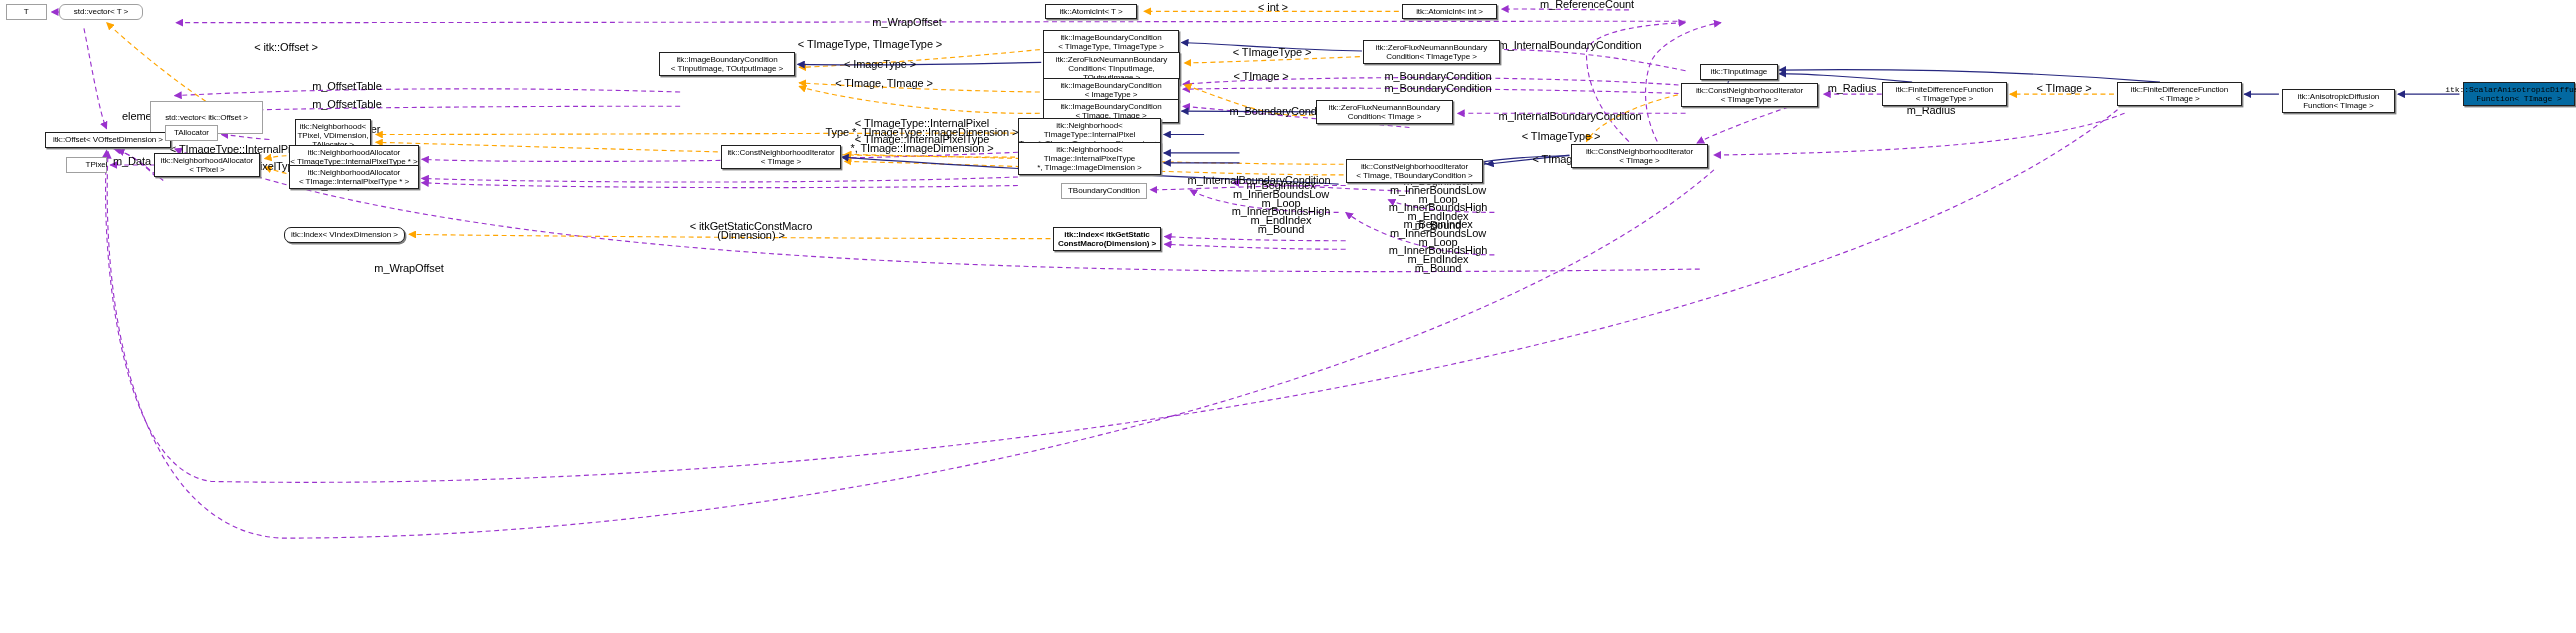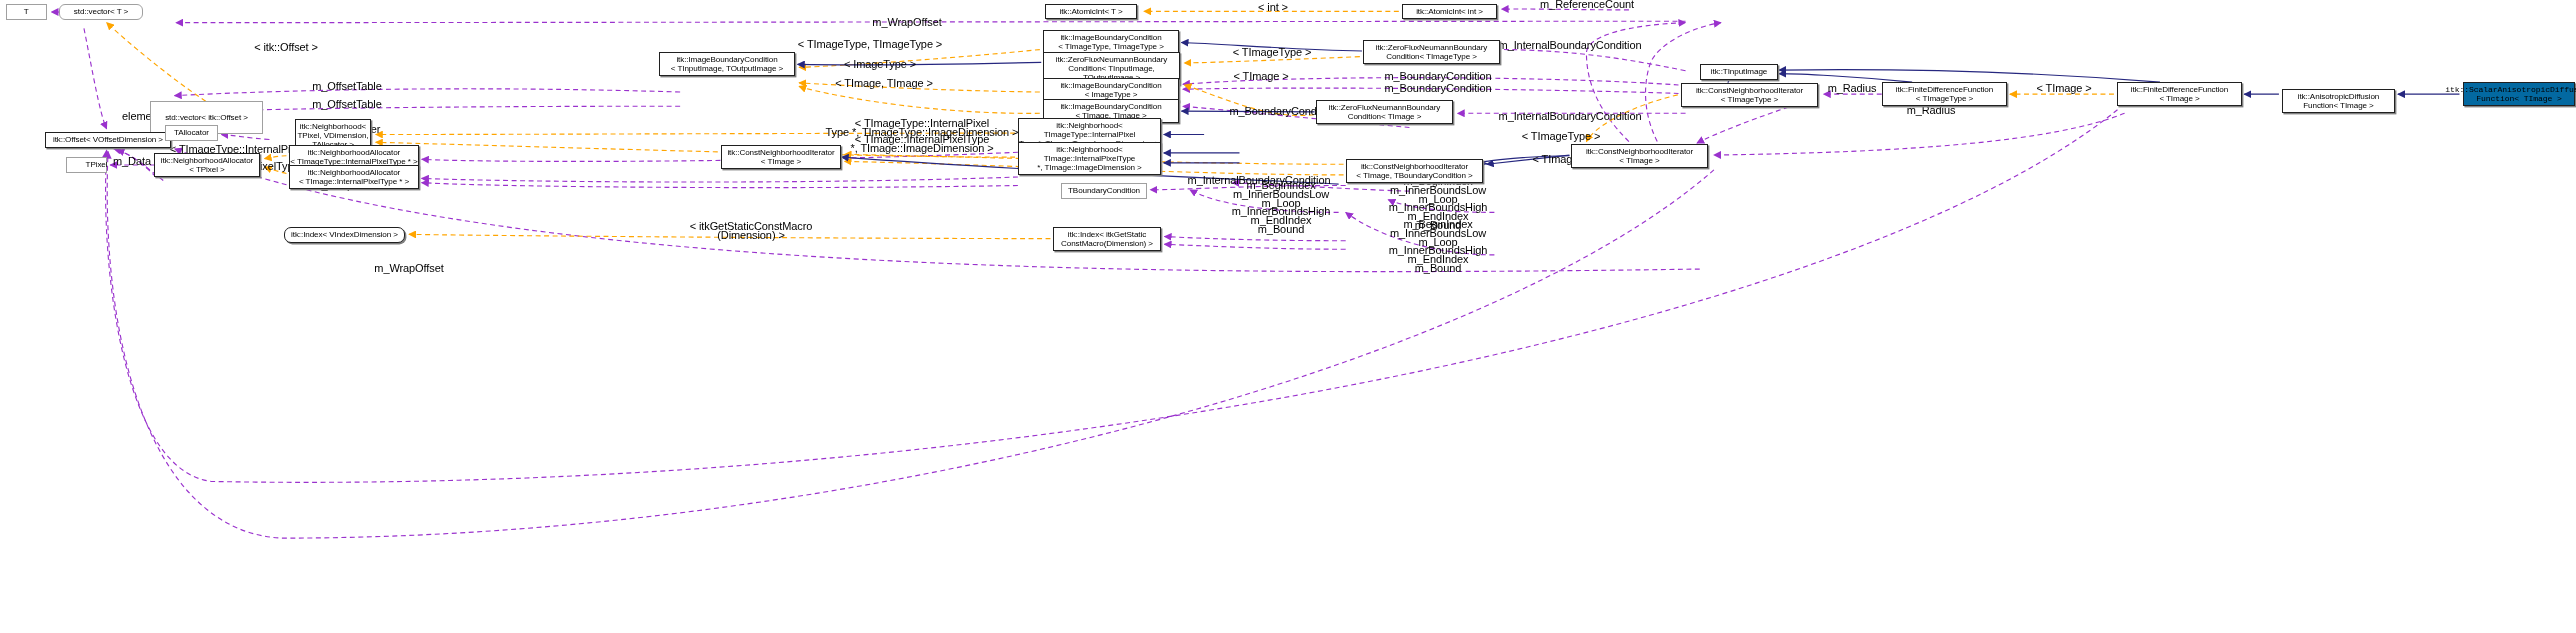--- a/index.html
+++ b/index.html
@@ -212,21 +212,21 @@
       <div class="node solid" style="left: 154px; top: 153px; width: 106px; height: 24px;">itk::NeighborhoodAllocator
 &lt; TPixel &gt;</div>
       <div class="node solid" style="left: 289px; top: 145px; width: 130px; height: 24px;">itk::NeighborhoodAllocator
 &lt; TImageType::InternalPixelType * &gt;</div>
       <div class="node solid" style="left: 1346px; top: 159px; width: 137px; height: 24px;">itk::ConstNeighborhoodIterator
 &lt; TImage, TBoundaryCondition &gt;</div>
       <div class="node solid" style="left: 289px; top: 165px; width: 130px; height: 24px;">itk::NeighborhoodAllocator
 &lt; TImage::InternalPixelType * &gt;</div>
       <div class="node light" style="left: 1061px; top: 183px; width: 86px; height: 15.6px;">TBoundaryCondition</div>
       <div class="node solid" style="left: 284px; top: 227px; width: 121px; height: 15.6px; border-radius: 7px;">itk::Index&lt; VIndexDimension &gt;</div>
-      <div class="node solid" style="left: 1053px; top: 227px; width: 108px; height: 24px;">itk::Index&lt; itkGetStatic
+      <div class="node solid" style="left: 1053px; top: 227px; width: 108px; height: 24px; font-weight: bold;">itk::Index&lt; itkGetStatic
 ConstMacro(Dimension) &gt;</div>
     </div>
   <div id="labels">
       <div class="edge-label" style="left: 88px; top: 4.2px;">elements</div>
       <div class="edge-label" style="left: 1587px; top: 0px;">m_ReferenceCount</div>
       <div class="edge-label" style="left: 1273px; top: 2.8px;">&lt; int &gt;</div>
       <div class="edge-label" style="left: 907px; top: 18.4px;">m_WrapOffset</div>
       <div class="edge-label" style="left: 286px; top: 43px;">&lt; itk::Offset &gt;</div>
       <div class="edge-label" style="left: 870px; top: 40px;">&lt; TImageType, TImageType &gt;</div>
       <div class="edge-label" style="left: 1272px; top: 48px;">&lt; TImageType &gt;</div>

